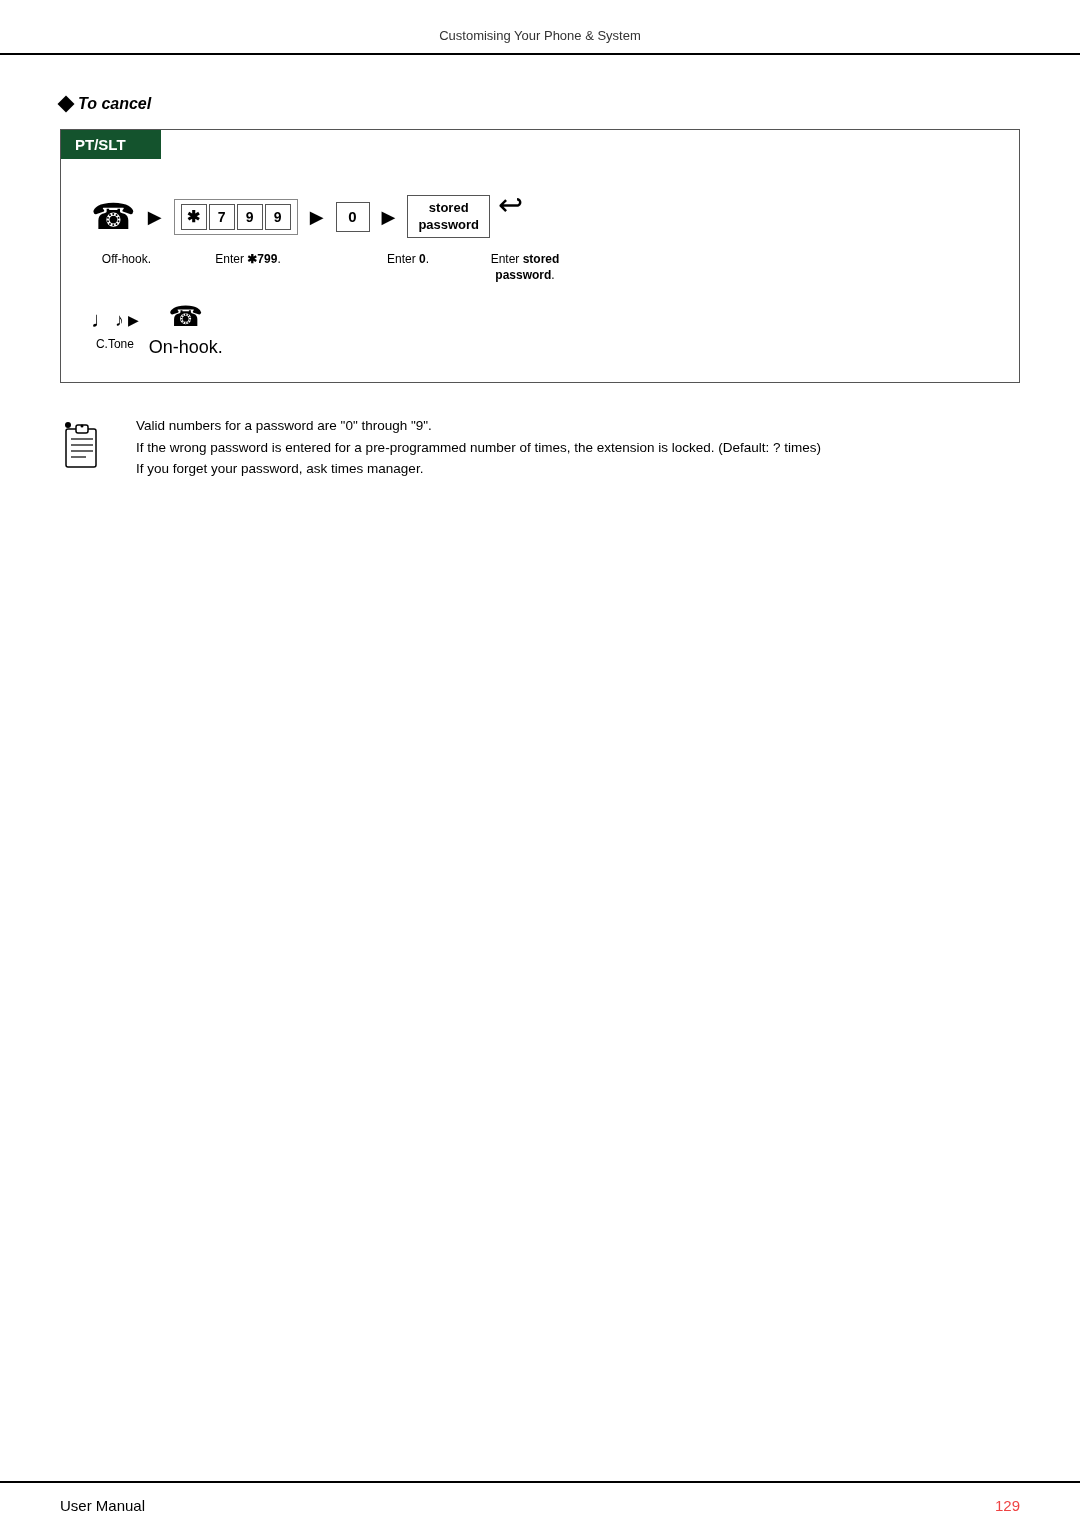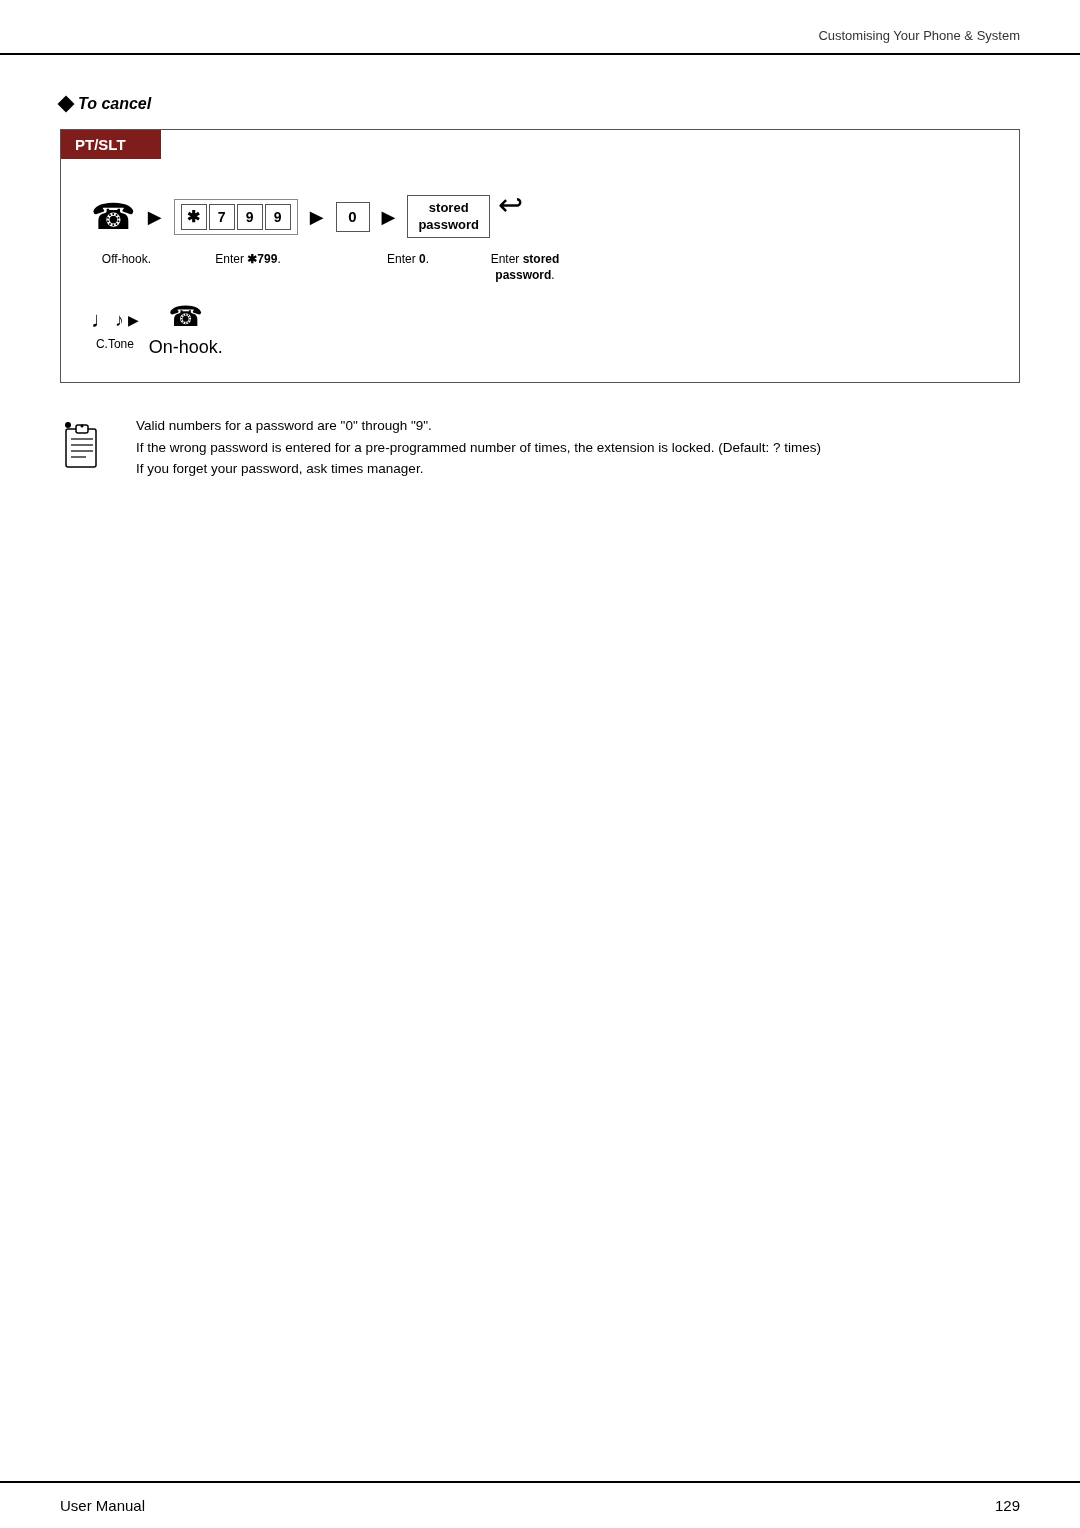--- a/index.html
+++ b/index.html
@@ -9,21 +9,21 @@
       font-size: 14px;
       color: #000;
       width: 1080px;
       min-height: 1528px;
       position: relative;
     }
 
     
     .page-header {
       display: flex;
-      justify-content: flex-end;
+      justify-content: center;
       padding: 28px 60px 10px 60px;
       border-bottom: 2px solid #000;
     }
     .header-title {
       font-size: 13px;
       color: #333;
     }
 
     
     .main-content {
@@ -49,21 +49,21 @@
       flex-shrink: 0;
     }
 
     
     .pt-slt-box {
       border: 1.5px solid #555;
       padding: 0 0 24px 0;
       margin-bottom: 32px;
     }
     .pt-slt-header {
-      background: #7f1d1d;
+      background: #14532d;
       color: #fff;
       font-weight: bold;
       font-size: 15px;
       padding: 6px 14px;
       display: inline-block;
       min-width: 100px;
     }
 
     
     .steps-row {
@@ -191,21 +191,21 @@
       align-items: center;
       padding: 14px 60px;
       border-top: 2px solid #000;
     }
     .footer-manual {
       font-size: 15px;
       color: #000;
     }
     .footer-page {
       font-size: 15px;
-      color: #000000;
+      color: #ef4444;
     }
 
     
     .step-item {
       display: flex;
       flex-direction: column;
       align-items: center;
     }
   </style>
 </head>

